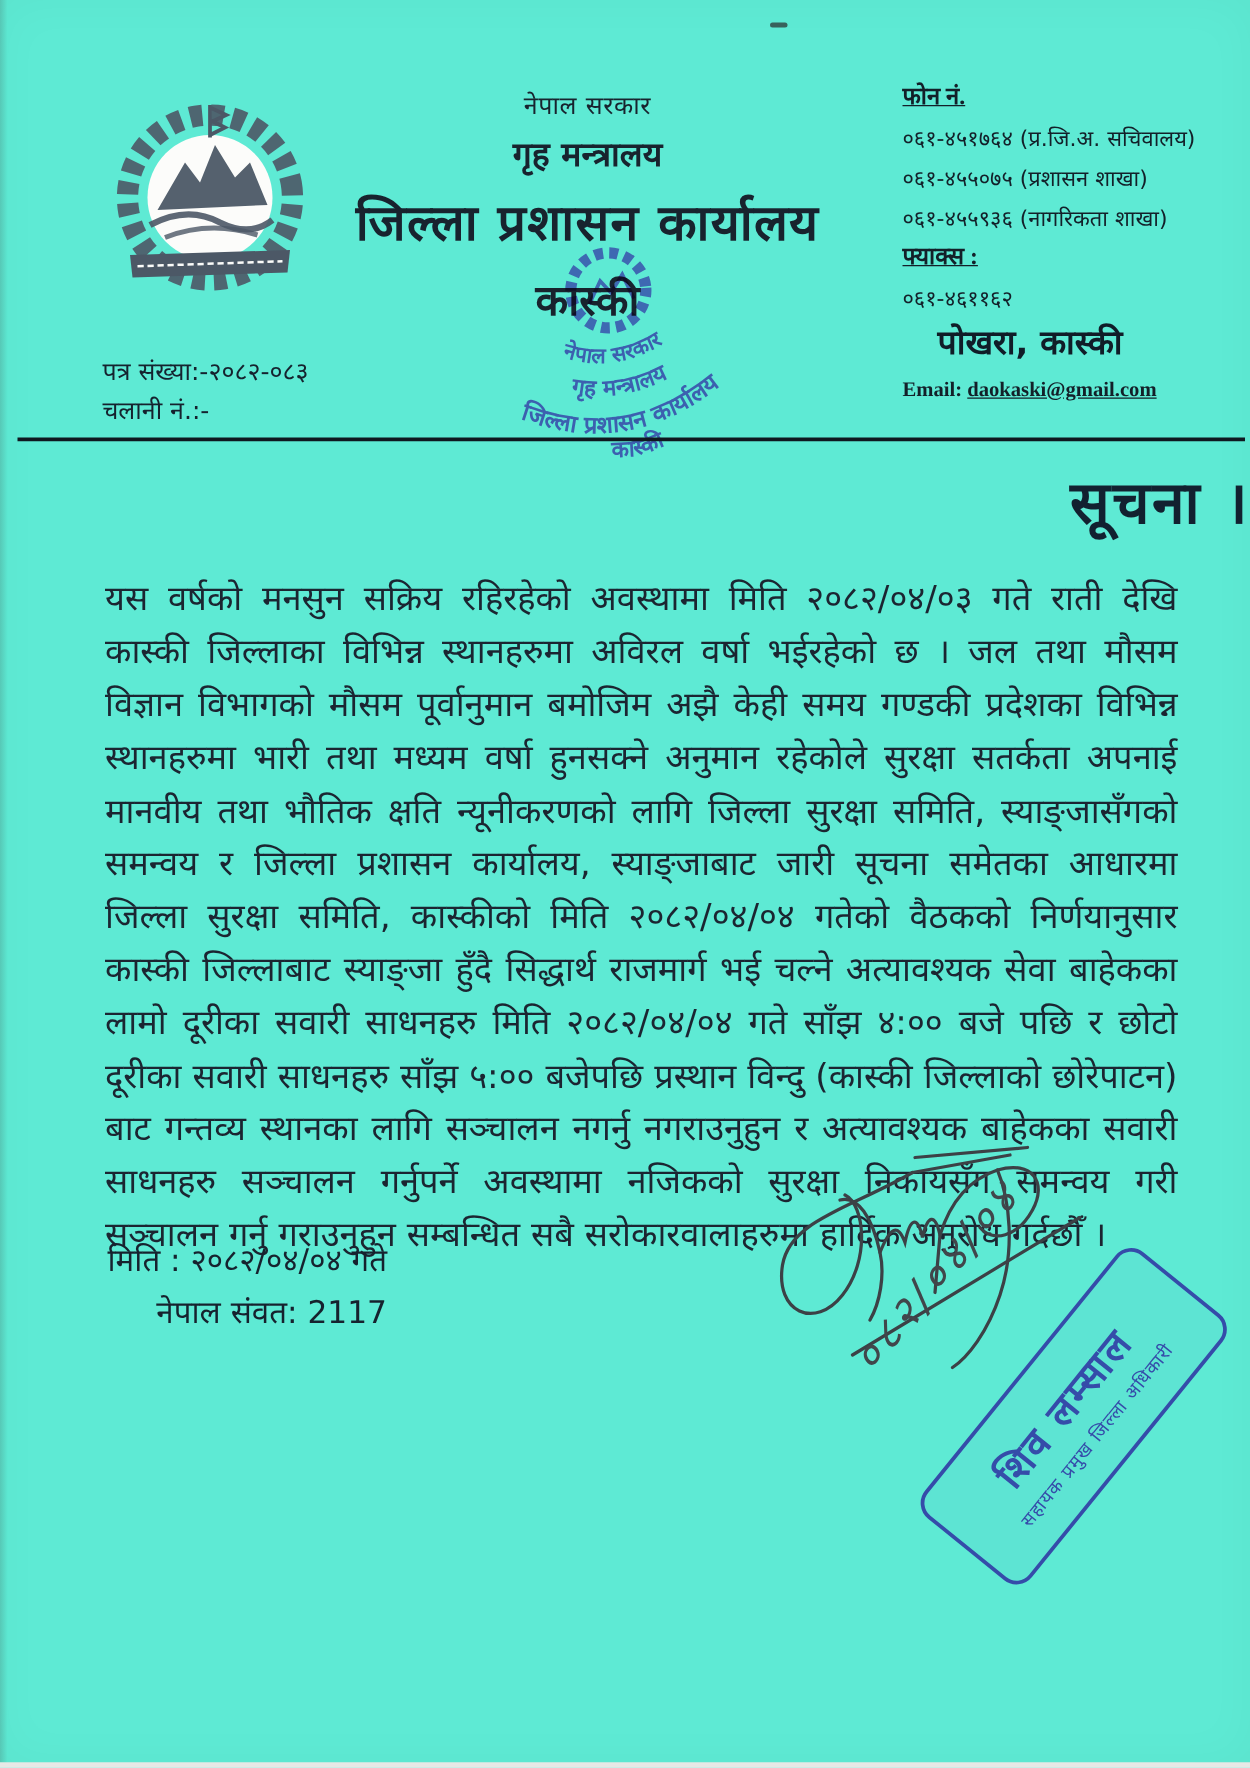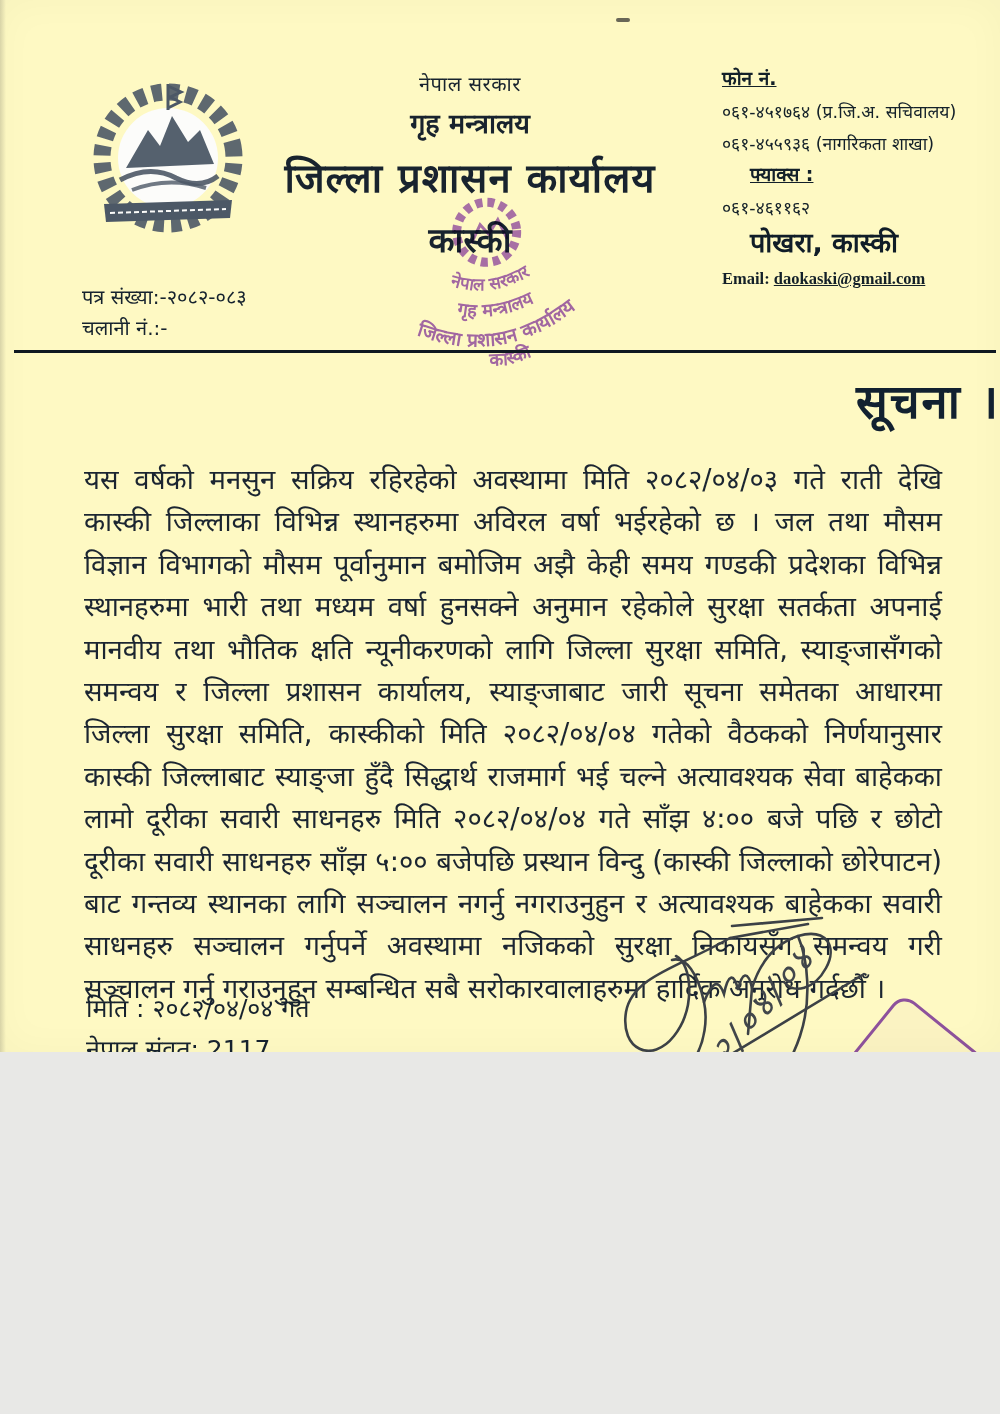--- a/index.html
+++ b/index.html
@@ -1,54 +1,54 @@
 <!DOCTYPE html>
 <html><head>
 <meta charset="utf-8">
 <style>
   html,body{margin:0;padding:0;background:#e8e8e6;}
   .paper{
     position:relative;
-    width:1000px;height:1052px;
+    width:1000px;height:1410px;
     margin:0 auto;
-    background:#fef9c3;
+    background:#5eead4;
     font-family:"DejaVu Sans","Liberation Sans",sans-serif;
     color:#1b2530;
     overflow:hidden;
     box-shadow:inset 0 0 40px rgba(0,0,0,0.03);
   }
   .paper::before{ 
     content:"";position:absolute;left:0;top:0;bottom:0;width:6px;
     background:linear-gradient(to right,rgba(60,60,60,.18),rgba(60,60,60,0));
   }
   
   .emblem{position:absolute;left:80px;top:72px;width:176px;height:168px;}
   .head-center{position:absolute;left:260px;top:70px;width:420px;text-align:center;color:#18232e;}
   .head-gov{font-size:20px;letter-spacing:.5px;}
   .head-ministry{font-size:27px;font-weight:600;margin-top:7px;}
   .head-office{font-size:40px;font-weight:700;margin-top:8px;letter-spacing:1px;}
   .head-district{font-size:34px;font-weight:700;margin-top:12px;}
   .contact{position:absolute;left:722px;top:64px;width:262px;font-size:17.5px;color:#132029;line-height:1.5;}
-  .contact .lbl{font-weight:700;text-decoration:underline;font-size:19px;}
+  .contact .lbl{font-weight:700;text-decoration:underline;font-size:19px;font-family:Liberation Serif, serif;}
   .contact .row{white-space:nowrap;margin-top:6px;}
   .contact .city{font-size:27px;font-weight:700;margin:2px 0 4px 28px;color:#101d28;}
   .contact .latin{font-family:"Liberation Serif","DejaVu Serif",serif;font-weight:700;font-size:16.5px;white-space:nowrap;}
   .contact .latin .u{text-decoration:underline;}
   .refblock{position:absolute;left:82px;top:282px;font-size:20px;color:#15222e;line-height:1.55;}
   .rule{position:absolute;left:14px;top:350px;width:982px;height:3px;background:#0f1820;}
   
   .stamp{mix-blend-mode:multiply;}
   .hstamp{position:absolute;left:378px;top:180px;width:230px;height:200px;transform:rotate(-4deg);opacity:.88;}
   
   .title{position:absolute;left:0;right:0;top:368px;text-align:right;
          font-size:47px;font-weight:700;color:#122130;letter-spacing:2px;}
   .body-text{position:absolute;left:84px;top:458px;width:858px;
              font-size:27.5px;line-height:42.4px;text-align:justify;color:#1b2531;}
   
-  .dateblock{position:absolute;left:86px;top:988px;font-size:25px;color:#16222e;line-height:1.65;}
+  .dateblock{position:absolute;left:86px;top:988px;font-size:25px;color:#16222e;line-height:1.65;text-align:right;}
   .signature{position:absolute;left:612px;top:916px;width:290px;height:210px;}
   .hand-date{position:absolute;left:688px;top:1068px;width:230px;
              transform:rotate(-50deg);transform-origin:left center;
              font-size:35px;color:#41464b;letter-spacing:4px;font-style:italic;}
   .ostamp{position:absolute;left:722px;top:1078px;width:268px;height:104px;
           transform:rotate(-51deg);
           border:3.5px solid #8444c8;border-radius:16px;
           display:flex;flex-direction:column;align-items:center;justify-content:center;
           color:#8444c8;opacity:.92;background:rgba(180,140,230,.06);}
   .ostamp .nm{font-size:31px;font-weight:700;letter-spacing:2px;}
@@ -104,24 +104,28 @@
     </g>
   </svg>
 
   <div class="contact">
     <div class="lbl">फोन नं.</div>
     <div class="row">
       <span>०६१-४५१७६४</span>
       <span>(प्र.जि.अ. सचिवालय)</span>
     </div>
     <div class="row">
+      <span>०६१-४५५०७५</span>
+      <span>(प्रशासन शाखा)</span>
+    </div>
+    <div class="row">
       <span>०६१-४५५९३६</span>
       <span>(नागरिकता शाखा)</span>
     </div>
-    <div class="lbl" style="margin-top:3px;margin-left:28px;">फ्याक्स :</div>
+    <div class="lbl" style="margin-top:3px;">फ्याक्स :</div>
     <div class="row">०६१-४६११६२</div>
     <div class="city">पोखरा, कास्की</div>
     <div class="latin">
       <span>Email:</span>
       <span class="u">daokaski@gmail.com</span>
     </div>
   </div>
 
   <div class="refblock">
     <div>पत्र संख्या:-२०८२-०८३</div>

